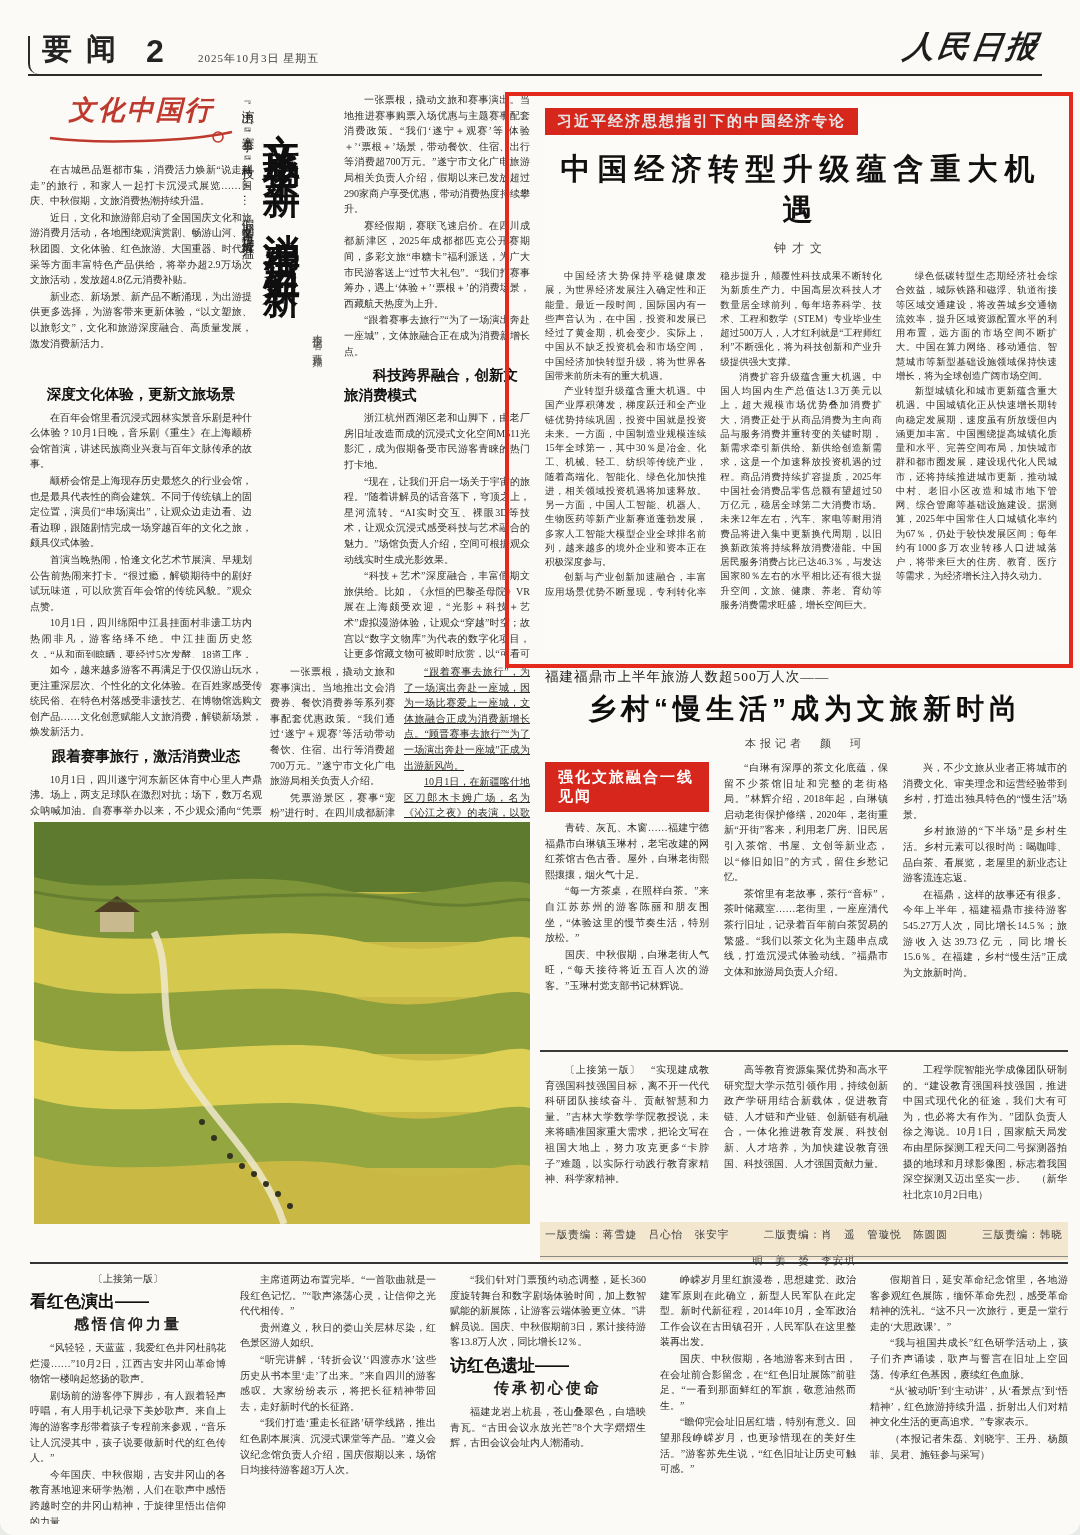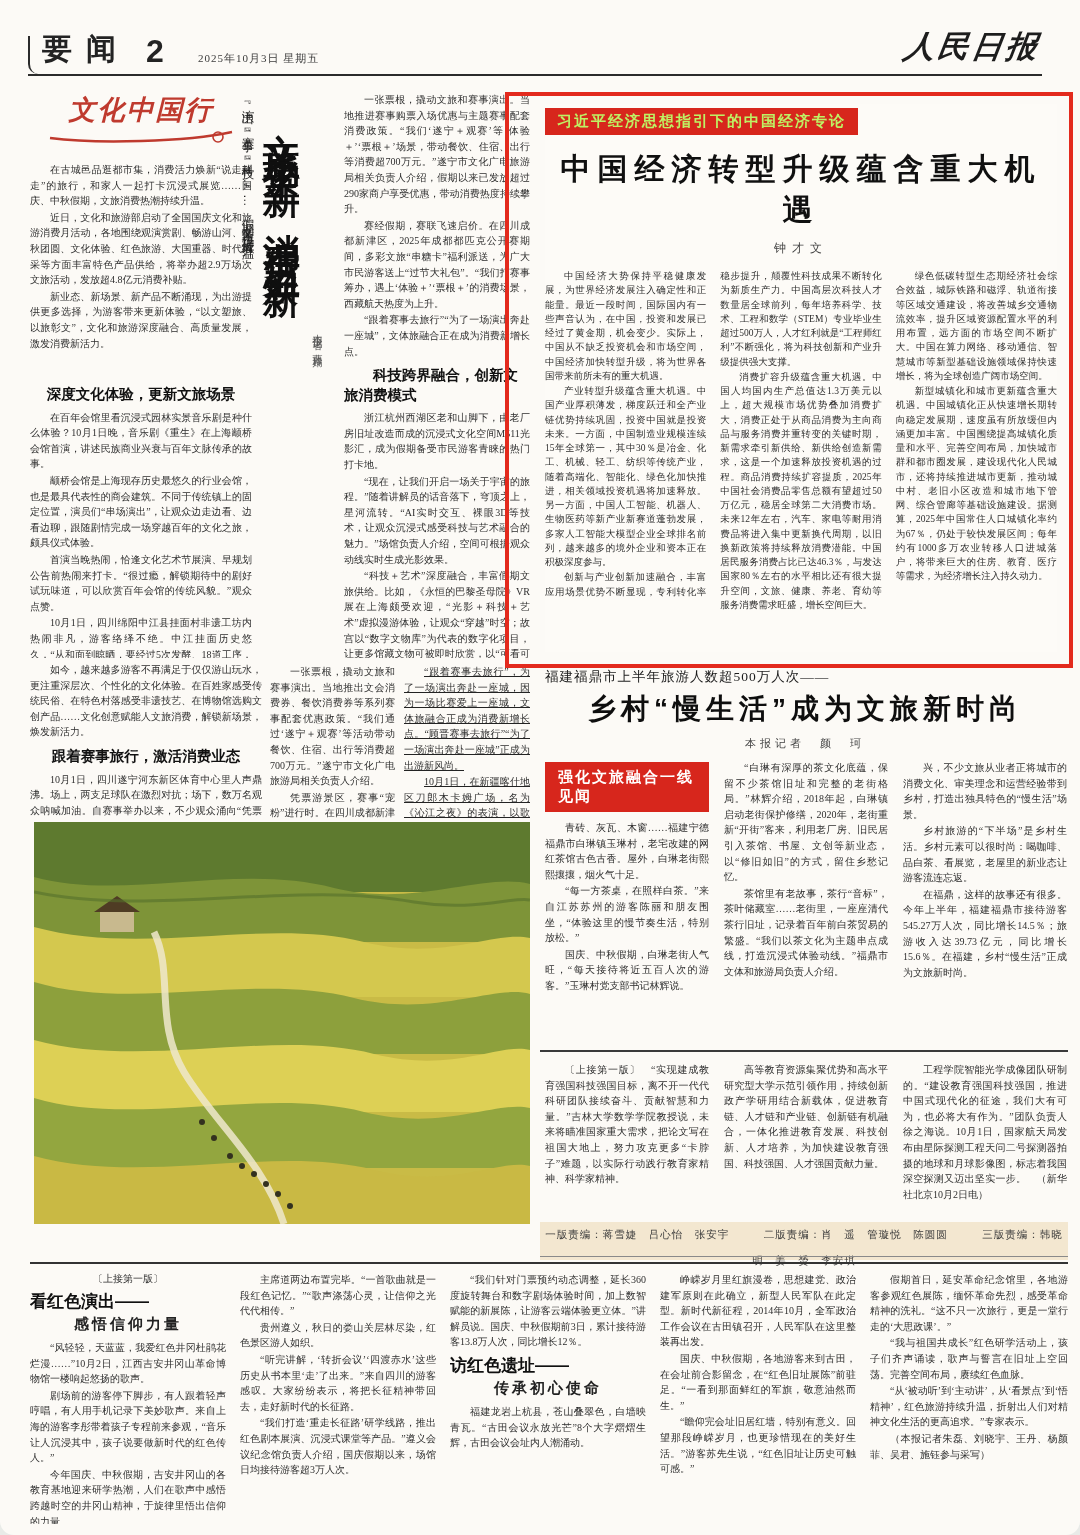--- a/index.html
+++ b/index.html
@@ -29,21 +29,21 @@
   .logo-wrap{text-align:center;margin:2px 0 14px;}
   .logo-text{font-size:27px;font-weight:bold;font-style:italic;color:#bf3a2e;letter-spacing:2px;}
   
   .v-kicker{writing-mode:vertical-rl;font-size:12.5px;letter-spacing:3px;color:#1f1f1f;
             font-family:"Liberation Sans","DejaVu Sans",sans-serif;}
   .v-title{writing-mode:vertical-rl;font-size:37px;font-weight:bold;letter-spacing:9px;color:#0f0f0f;
            font-family:"Liberation Sans","DejaVu Sans",sans-serif;}
   .v-byline{writing-mode:vertical-rl;font-size:10px;color:#555;letter-spacing:2px;}
   
   .econ-box{left:505px;top:92px;width:560px;height:568px;border:4px solid #e32a1d;background:transparent;}
-  .econ-banner{display:inline-block;background:#d7261c;color:#bef264;font-weight:bold;font-size:15px;
+  .econ-banner{display:inline-block;background:#d7261c;color:#e5e5e5;font-weight:bold;font-size:15px;
                padding:4px 12px;letter-spacing:2px;font-family:"Liberation Sans","DejaVu Sans",sans-serif;}
   .econ-title{text-align:center;font-size:30px;font-weight:bold;letter-spacing:7px;color:#101010;margin-top:14px;}
   .econ-author{text-align:center;font-size:12px;color:#444;letter-spacing:6px;margin-top:9px;}
   .econ-cols{column-count:3;column-gap:14px;margin-top:12px;height:414px;overflow:hidden;}
   
   .rural-kicker{font-size:13.5px;color:#1c1c1c;letter-spacing:1px;}
   .rural-title{text-align:center;font-size:28px;font-weight:bold;letter-spacing:5px;color:#0e0e0e;
                font-family:"Liberation Sans","DejaVu Sans",sans-serif;}
   .rural-byline{text-align:center;font-size:11px;color:#444;letter-spacing:4px;}
   .rural-cols{column-count:3;column-gap:15px;height:276px;overflow:hidden;}
@@ -192,16 +192,16 @@
     <div class="bb-head">访红色遗址——</div>
     <div class="bb-script">传承初心使命</div>
     <span class="plist"><p>福建龙岩上杭县，苍山叠翠色，白墙映青瓦。“古田会议永放光芒”8个大字熠熠生辉，古田会议会址内人潮涌动。</p></span>
   </div>
 
   <div class="abs clip btxt" style="left:660px;top:1272px;width:196px;height:252px;">
     <span class="plist"><p>峥嵘岁月里红旗漫卷，思想建党、政治建军原则在此确立，新型人民军队在此定型。新时代新征程，2014年10月，全军政治工作会议在古田镇召开，人民军队在这里整装再出发。</p><p>国庆、中秋假期，各地游客来到古田，在会址前合影留念，在“红色旧址展陈”前驻足。“一看到那面鲜红的军旗，敬意油然而生。”</p><p>“瞻仰完会址旧居红墙，特别有意义。回望那段峥嵘岁月，也更珍惜现在的美好生活。”游客苏先生说，“红色旧址让历史可触可感。”</p></span>
   </div>
 
   <div class="abs clip btxt" style="left:870px;top:1272px;width:198px;height:252px;">
-    <span class="plist"><p>假期首日，延安革命纪念馆里，各地游客参观红色展陈，缅怀革命先烈，感受革命精神的洗礼。“这不只一次旅行，更是一堂行走的‘大思政课’。”</p><p>“我与祖国共成长”红色研学活动上，孩子们齐声诵读，歌声与誓言在旧址上空回荡。完善空间布局，赓续红色血脉。</p><p>“从‘被动听’到‘主动讲’，从‘看景点’到‘悟精神’，红色旅游持续升温，折射出人们对精神文化生活的更高追求。”专家表示。</p><p>（本报记者朱磊、刘晓宇、王丹、杨颜菲、吴君、施钰参与采写）</p></span>
+    <span class="plist"><p>假期首日，延安革命纪念馆里，各地游客参观红色展陈，缅怀革命先烈，感受革命精神的洗礼。“这不只一次旅行，更是一堂行走的‘大思政课’。”</p><p>“我与祖国共成长”红色研学活动上，孩子们齐声诵读，歌声与誓言在旧址上空回荡。传承红色基因，赓续红色血脉。</p><p>“从‘被动听’到‘主动讲’，从‘看景点’到‘悟精神’，红色旅游持续升温，折射出人们对精神文化生活的更高追求。”专家表示。</p><p>（本报记者朱磊、刘晓宇、王丹、杨颜菲、吴君、施钰参与采写）</p></span>
   </div>
 
 </div>
 
 </body></html>

